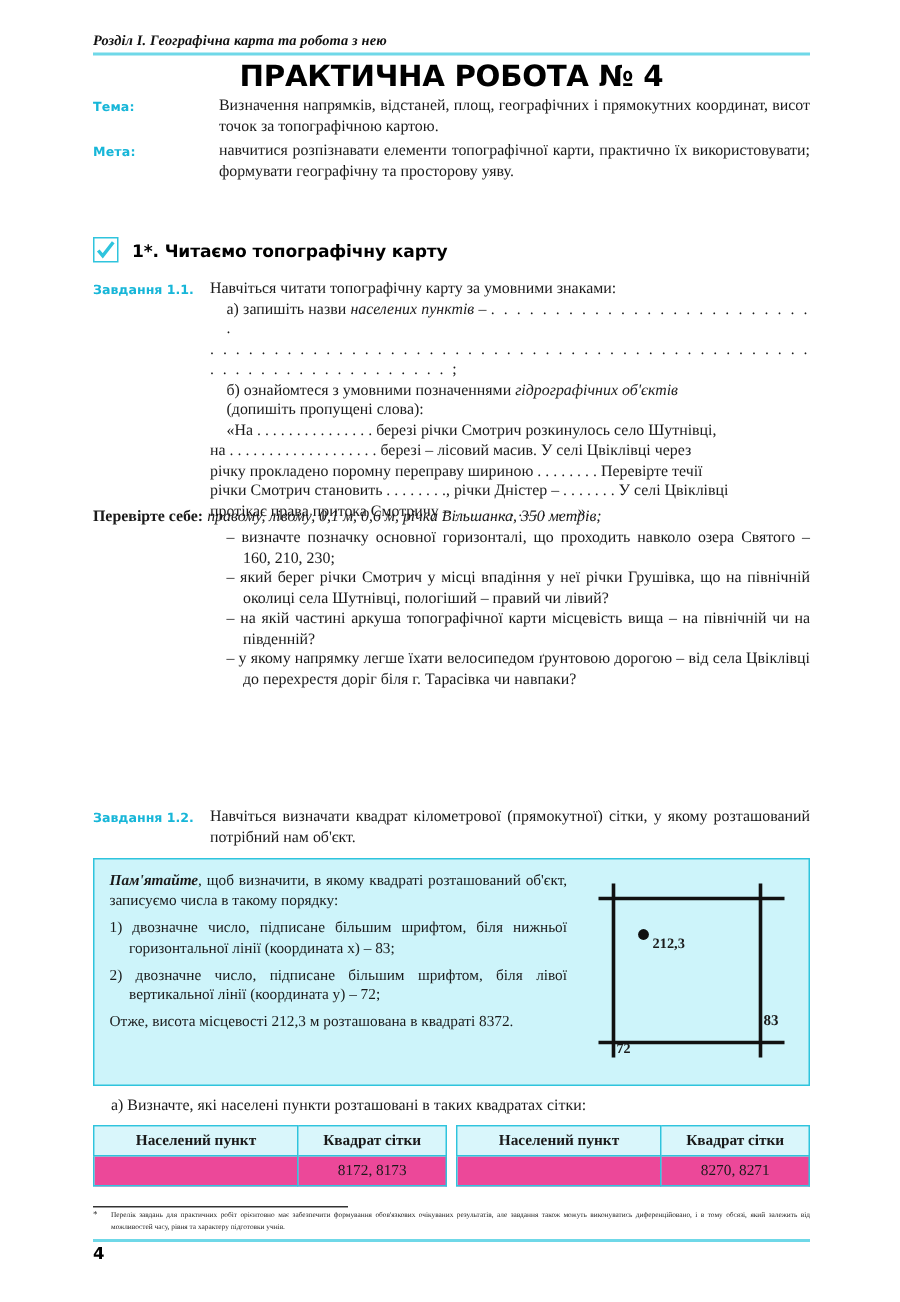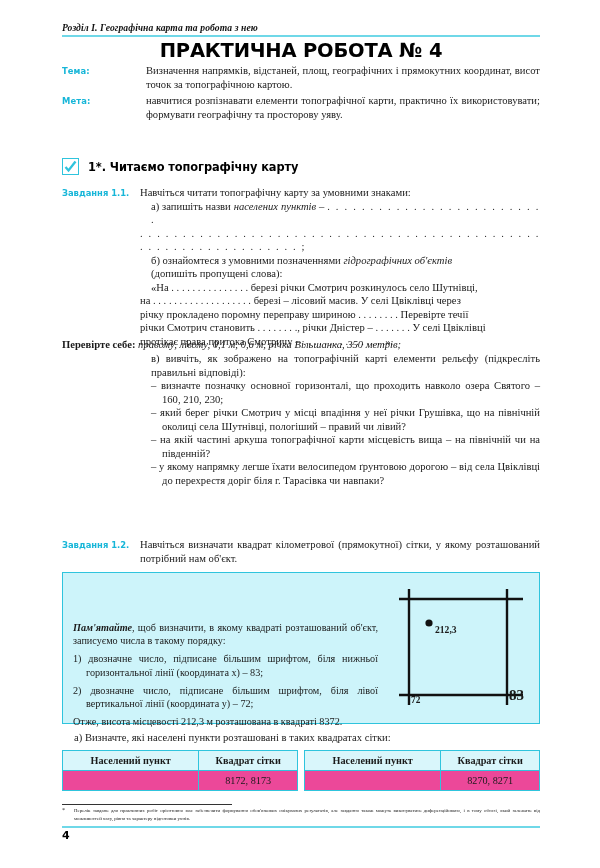--- a/index.html
+++ b/index.html
@@ -155,21 +155,20 @@
     background: #cdf4fa;
     border: 1.3px solid #2fc4dd;
     box-sizing: border-box;
     padding: 8px 10px 7px 10px;
   }
   .rem-text {
     width: 305px;
     font-size: 10.2px;
     line-height: 13.2px;
     text-align: justify;
-    margin-top: 40px;
   }
   .rem-text p { margin: 0 0 5px 0; }
   .rem-text p.last { margin-bottom: 0; }
   .rem-li { padding-left: 13px; text-indent: -13px; }
 
   .grid-fig {
     position: absolute;
     right: 12px;
     top: 10px;
     width: 132px;
@@ -312,21 +311,20 @@
     <div class="check-line">
       <b>Перевірте себе:</b>
       <span class="it">правому, лівому, 0,1 м, 0,6 м, річка Вільшанка, 350 метрів;</span>
     </div>
   </div>
 
   <div class="blk" style="top:352px;">
     <div class="row">
       <div class="tag"></div>
       <div class="body">
-        <p class="ind">в) вивчіть, як зображено на топографічній карті елементи рельєфу (підкресліть правильні відповіді):</p>
         <p class="ind2" style="margin-top:0;">– визначте позначку основної горизонталі, що проходить навколо озера Святого – 160, 210, 230;</p>
         <p class="ind2">– який берег річки Смотрич у місці впадіння у неї річки Грушівка, що на північній околиці села Шутнівці, пологіший – правий чи лівий?</p>
         <p class="ind2">– на якій частині аркуша топографічної карти місцевість вища – на північній чи на південній?</p>
         <p class="ind2">– у якому напрямку легше їхати велосипедом ґрунтовою дорогою – від села Цвіклівці до перехрестя доріг біля г. Тарасівка чи навпаки?</p>
       </div>
     </div>
   </div>
 
 
   <div class="blk" style="top:538px;">
@@ -352,21 +350,21 @@
         <line x1="4" y1="112" x2="128" y2="112" stroke="#111" stroke-width="2.4"></line>
 
         <line x1="14" y1="6" x2="14" y2="122" stroke="#111" stroke-width="2.4"></line>
 
         <line x1="112" y1="6" x2="112" y2="122" stroke="#111" stroke-width="2.4"></line>
 
         <circle cx="34" cy="40" r="3.6" fill="#111"></circle>
       </svg>
       <div style="position:absolute; left:40px; top:41px; font-size:9.6px; font-weight:bold; font-family:'Liberation Serif',serif;">212,3</div>
       <div style="position:absolute; left:16px; top:112px; font-size:9.4px; font-weight:bold; font-family:'Liberation Serif',serif;">72</div>
-      <div style="position:absolute; left:114px; top:104px; font-size:15px; font-weight:bold; font-family:'Liberation Serif',serif;">83</div>
+      <div style="position:absolute; left:114px; top:92px; font-size:10px; font-weight:bold; font-family:'Liberation Serif',serif;">83</div>
     </div>
   </div>
 
   <div class="tbl-intro" style="top:732px;">а) Визначте, які населені пункти розташовані в таких квадратах сітки:</div>
 
   <div class="tbls" style="top:750px;">
     <table class="grid">
       <colgroup>
           <col class="c1">
           <col class="c2">

